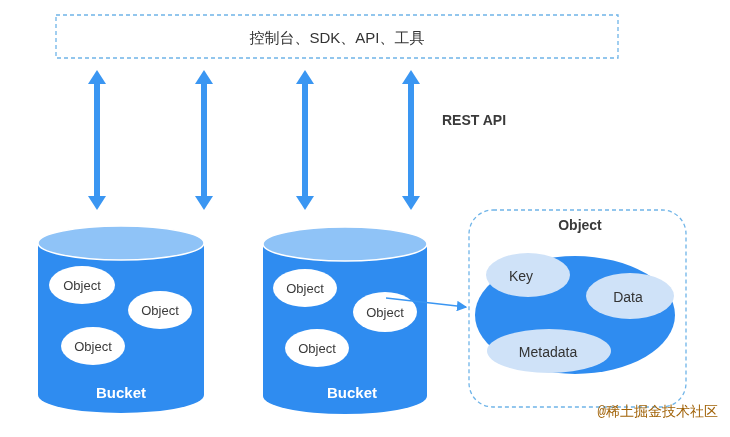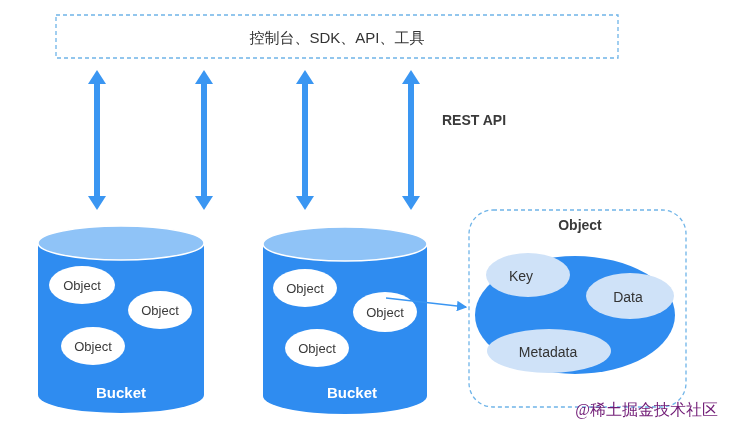--- a/index.html
+++ b/index.html
@@ -2,22 +2,22 @@
 <html><head>
   <meta charset="utf-8">
   <style>
     html, body { margin: 0; padding: 0; background: #ffffff; }
     body { width: 730px; height: 437px; position: relative; overflow: hidden;
            font-family: "Liberation Sans", "DejaVu Sans", sans-serif; }
     svg { position: absolute; left: 0; top: 0; }
     .lbl { font-family: "Liberation Sans", "DejaVu Sans", sans-serif; }
     .obj-text { font-size: 13px; fill: #3a3a3a; }
     .bucket-text { font-size: 15px; font-weight: bold; fill: #ffffff; }
-    .watermark { position: absolute; right: 12px; bottom: 16px; font-size: 16px; color: #701a75;
-                 font-family: Liberation Serif, serif; }
+    .watermark { position: absolute; right: 12px; bottom: 16px; font-size: 14px; color: #a16207;
+                 font-family: Liberation Mono, monospace; }
   </style>
 </head>
 <body>
 
 <svg width="730" height="437" viewBox="0 0 730 437">
   <defs>
     <marker id="arrowhead" markerWidth="8" markerHeight="8" refX="7" refY="4" orient="auto">
       <path d="M0,0 L8,4 L0,8 Z" fill="#3a96f2"></path>
     </marker>
   </defs>

